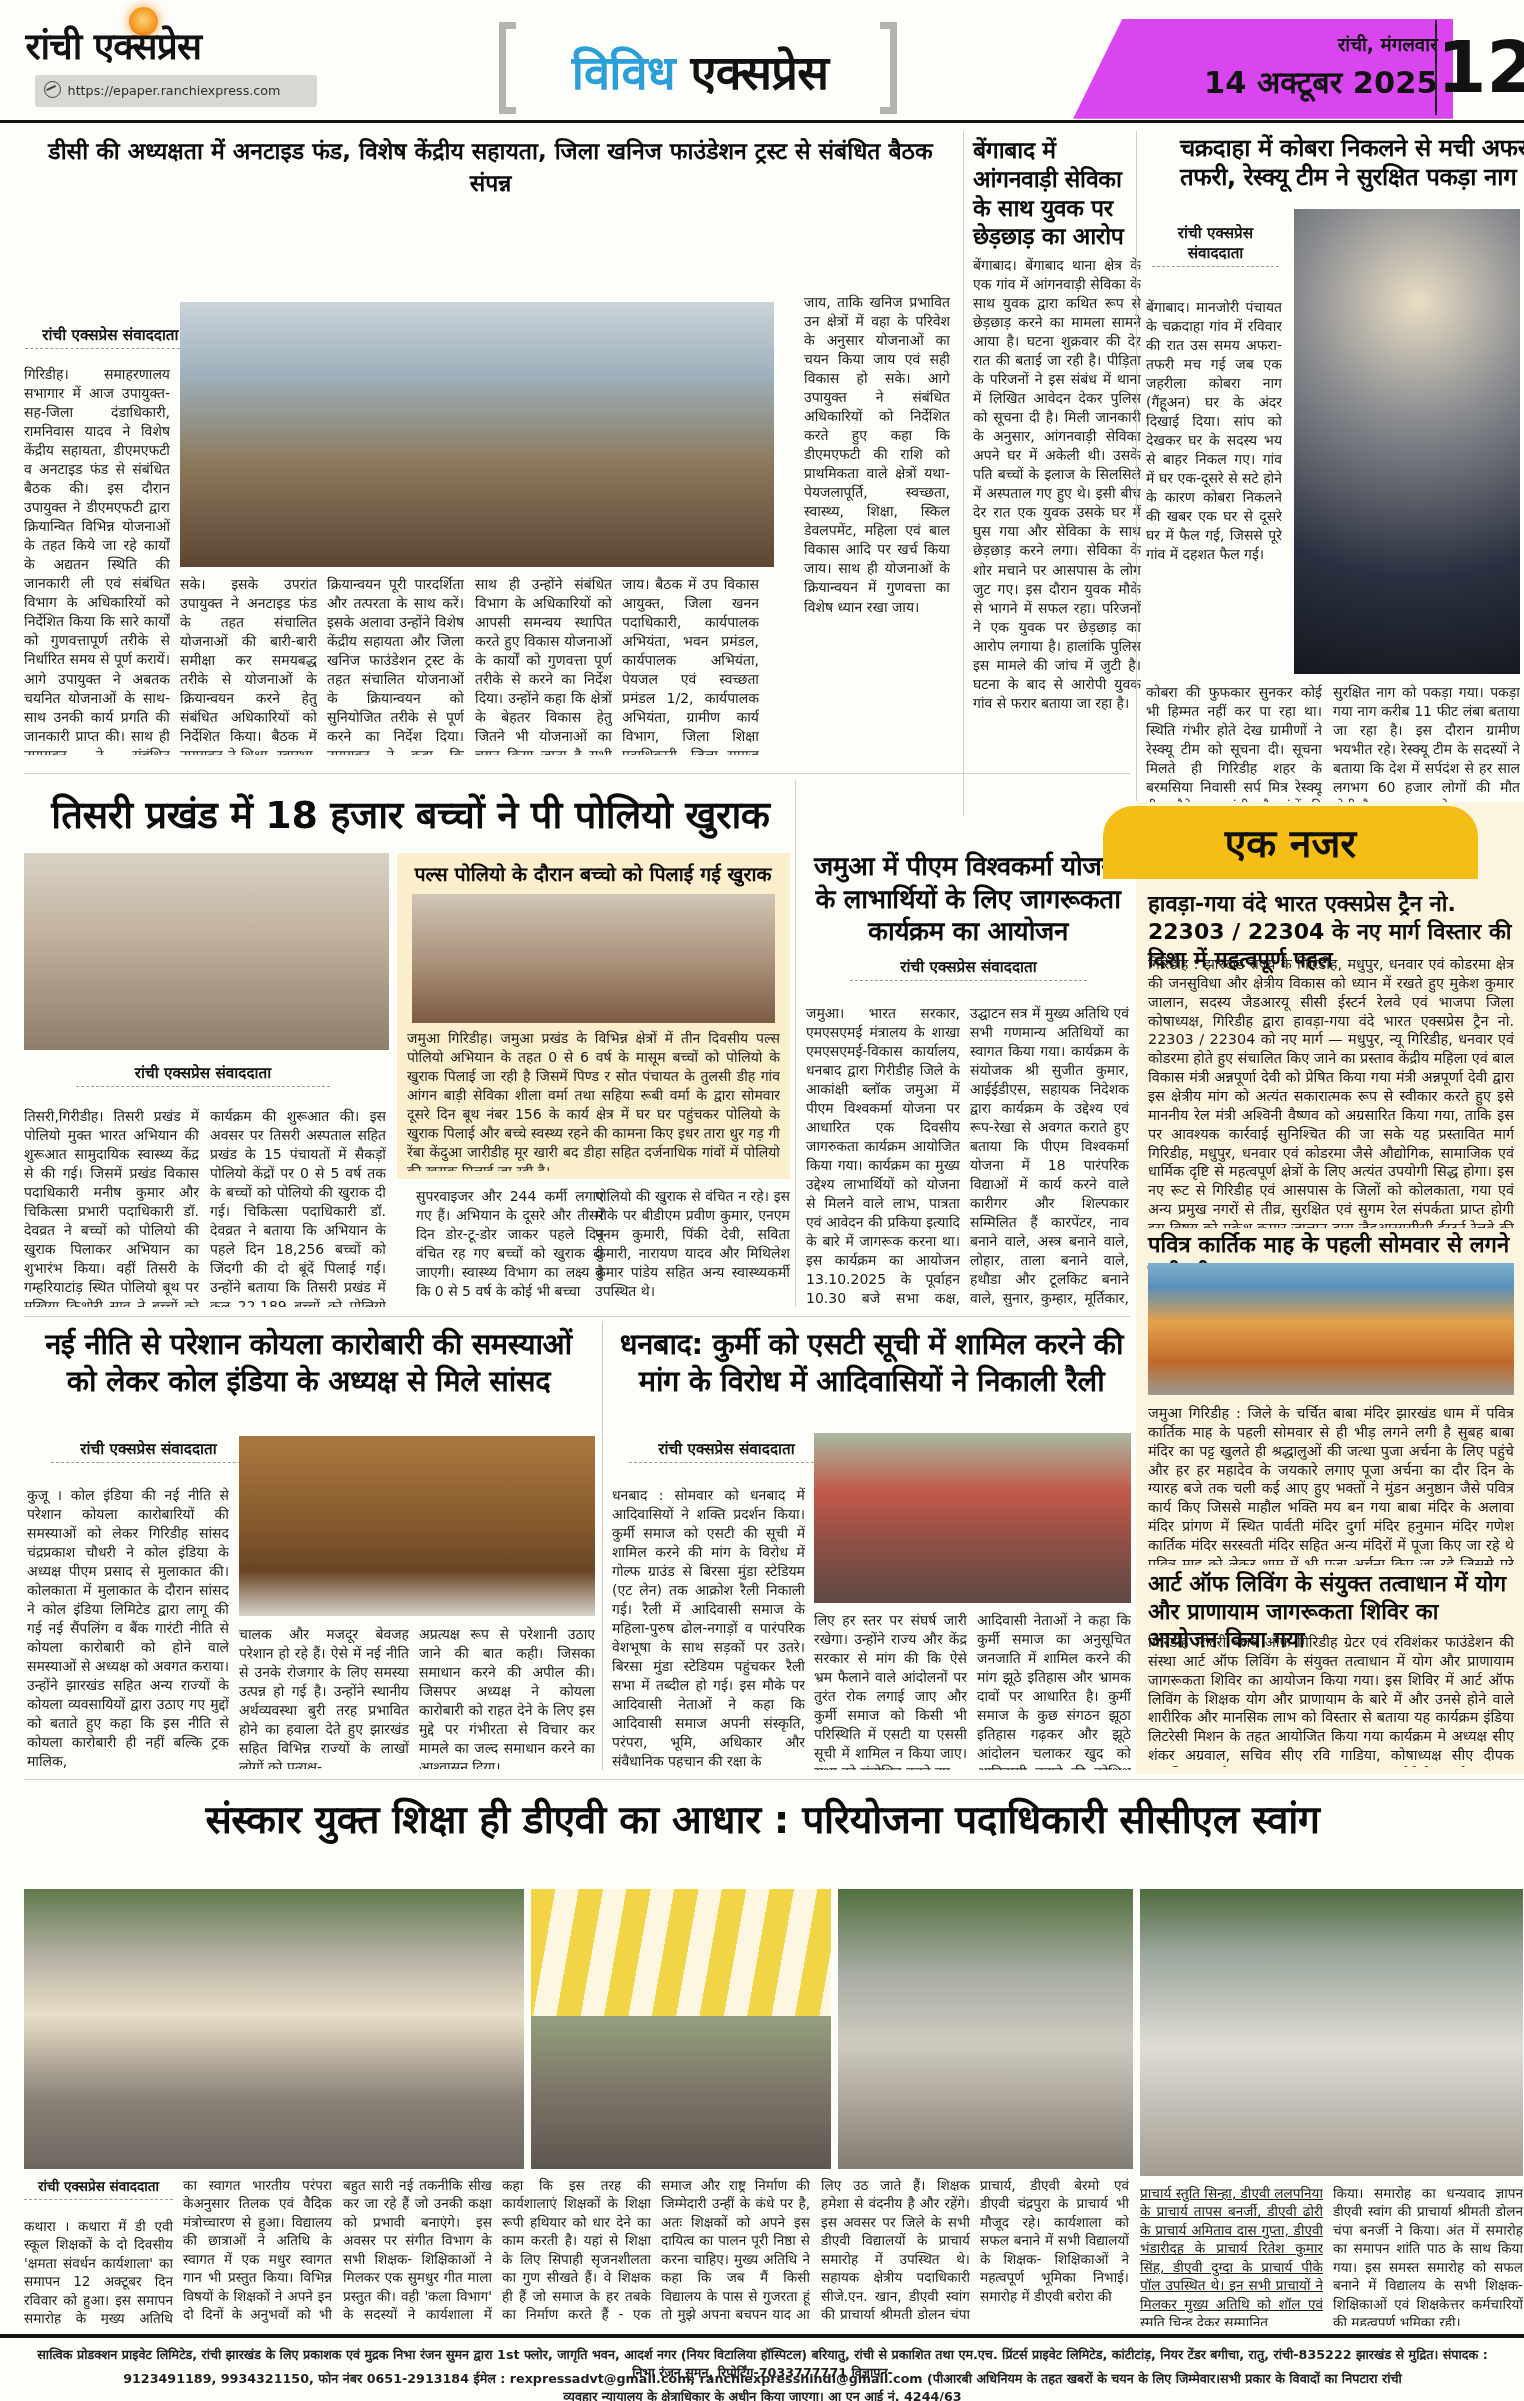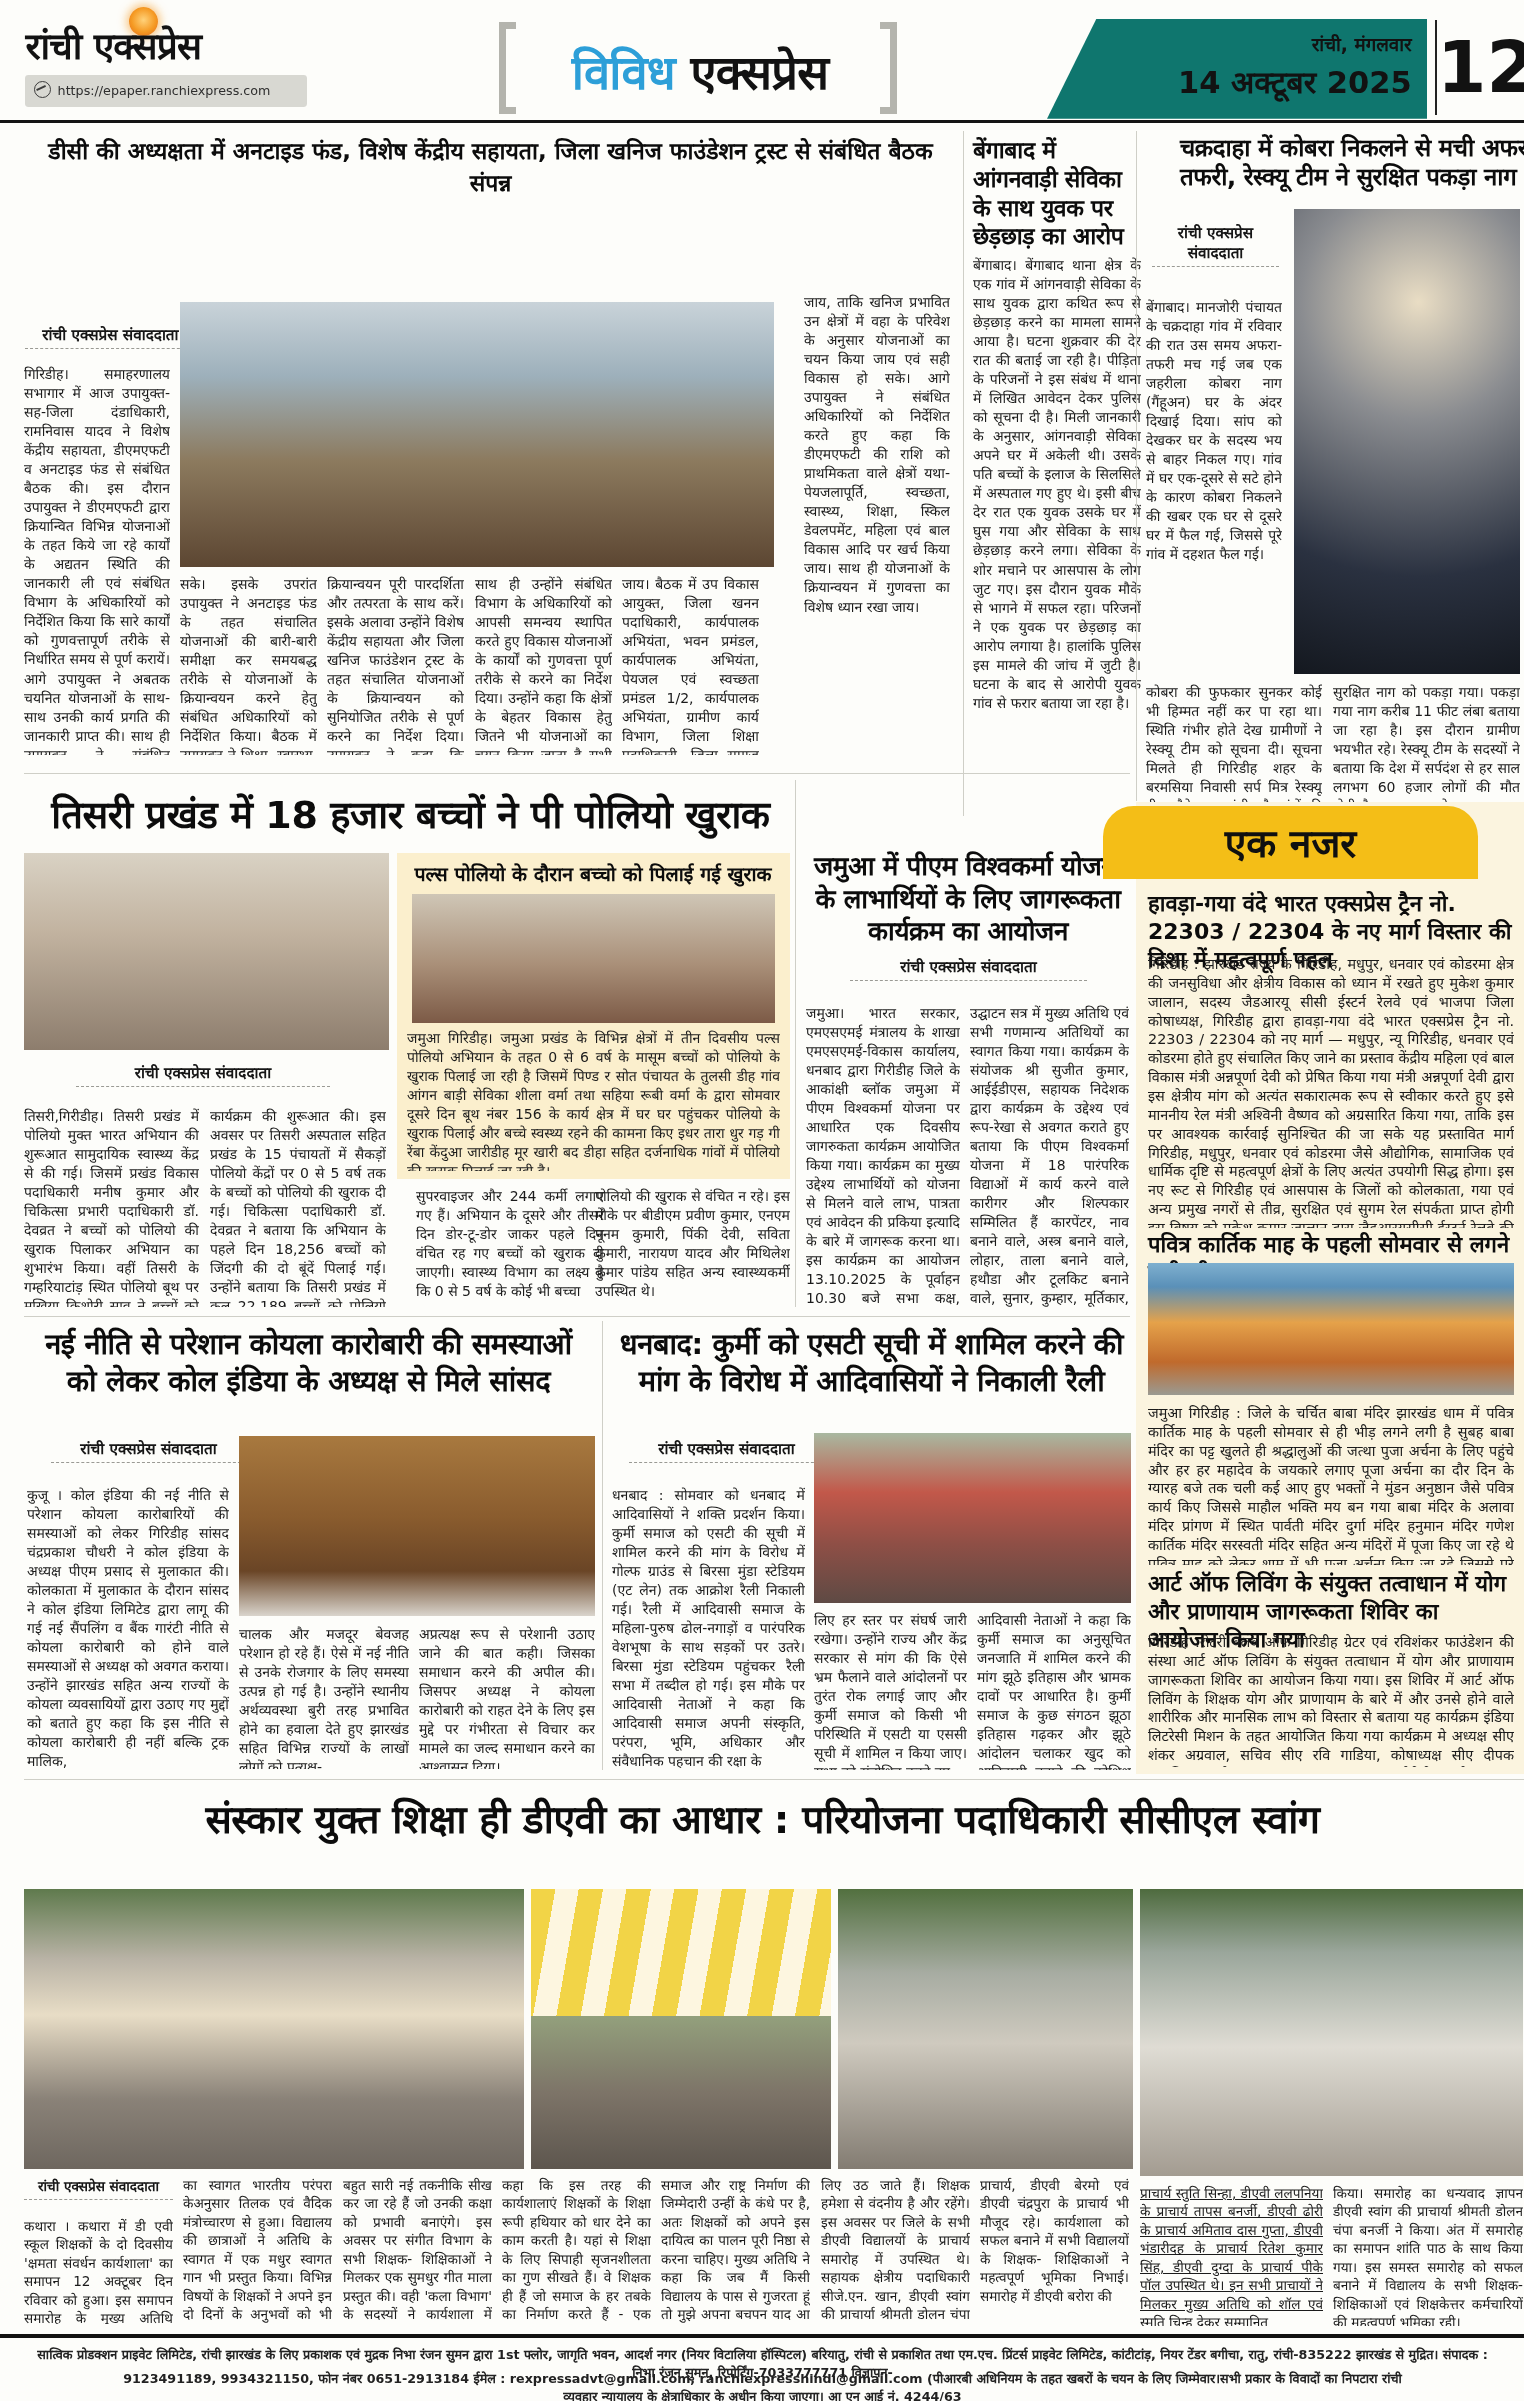--- a/index.html
+++ b/index.html
@@ -21,27 +21,27 @@
   .bracketL{border-left:7.6px solid #b4b4ad;border-top:7.6px solid #b4b4ad;border-bottom:7.6px solid #b4b4ad;}
   .bracketR{border-right:7.6px solid #b4b4ad;border-top:7.6px solid #b4b4ad;border-bottom:7.6px solid #b4b4ad;}
 </style>
 </head>
 <body>
 
 <div class="page">
 
   <div class="abs sun" style="left:129px;top:6.8px;"></div>
   <div class="abs" style="left:25.4px;top:18.7px;width:288px;font-size:37px;font-weight:800;letter-spacing:-0.8px;">रांची एक्सप्रेस</div>
-  <div class="abs" style="left:25px;top:75px;width:282px;height:32px;background:#d8d8d2;border-radius:3.4px;font-size:12.7px;line-height:32px;color:#2e2e2e;white-space:nowrap;overflow:hidden;"><span class="globe"></span><span>https://epaper.ranchiexpress.com</span></div>
+  <div class="abs" style="left:35px;top:75px;width:282px;height:32px;background:#d8d8d2;border-radius:3.4px;font-size:12.7px;line-height:32px;color:#2e2e2e;white-space:nowrap;overflow:hidden;"><span class="globe"></span><span>https://epaper.ranchiexpress.com</span></div>
 
   <div class="abs bracketL" style="left:499px;top:22px;width:17px;height:92px;"></div>
   <div class="abs bracketR" style="left:880px;top:22px;width:17px;height:92px;"></div>
   <div class="abs center" style="left:522px;top:39px;width:356px;font-size:47px;font-weight:800;letter-spacing:-0.8px;"><span class="blue">विविध</span> <span>एक्सप्रेस</span></div>
 
-  <div class="abs" style="left:1047px;top:18.7px;width:380px;height:100px;background:#0f766e;clip-path:polygon(13% 0,100% 0,100% 100%,0 100%);">
+  <div class="abs" style="left:1073px;top:18.7px;width:380px;height:100px;background:#d946ef;clip-path:polygon(13% 0,100% 0,100% 100%,0 100%);">
     <div class="abs" style="right:15.3px;top:12px;width:254px;text-align:right;font-size:18.7px;font-weight:700;">रांची, मंगलवार</div>
     <div class="abs" style="right:15.3px;top:41px;width:288px;text-align:right;font-size:30.5px;font-weight:800;">14 अक्टूबर 2025</div>
   </div>
   <div class="abs center" style="left:1435px;top:20.4px;width:73px;height:95px;border-left:2.5px solid #222;font-size:71px;font-weight:800;line-height:95px;">12</div>
   <div class="abs" style="left:0;top:120px;width:1525px;height:3.4px;background:#141414;"></div>
 
   <div class="abs kicker center" style="left:24px;top:134px;width:933px;font-size:23px;">डीसी की अध्यक्षता में अनटाइड फंड, विशेष केंद्रीय सहायता, जिला खनिज फाउंडेशन ट्रस्ट से संबंधित बैठक संपन्न</div>
   <div class="abs byline" style="left:25.4px;top:324px;width:170px;font-size:15.3px;">रांची एक्सप्रेस संवाददाता</div>
   <div class="abs photo" style="left:180px;top:302px;width:594px;height:265px;background:linear-gradient(180deg,#c9d3d9 0%,#9db0bb 28%,#8c7a5e 60%,#5c4632 100%);"></div>
   <div class="abs bodytext" style="left:24px;top:365px;width:146px;height:390px;font-size:14px;">गिरिडीह। समाहरणालय सभागार में आज उपायुक्त-सह-जिला दंडाधिकारी, रामनिवास यादव ने विशेष केंद्रीय सहायता, डीएमएफटी व अनटाइड फंड से संबंधित बैठक की। इस दौरान उपायुक्त ने डीएमएफटी द्वारा क्रियान्वित विभिन्न योजनाओं के तहत किये जा रहे कार्यों के अद्यतन स्थिति की जानकारी ली एवं संबंधित विभाग के अधिकारियों को निर्देशित किया कि सारे कार्यों को गुणवत्तापूर्ण तरीके से निर्धारित समय से पूर्ण करायें। आगे उपायुक्त ने अबतक चयनित योजनाओं के साथ-साथ उनकी कार्य प्रगति की जानकारी प्राप्त की। साथ ही उपायुक्त ने संबंधित अधिकारियों को निदेश दिया कि निमार्णाधीन कार्यों को अविलंब पूर्ण कराएं, ताकि सारे कार्यों का जिला स्तर से निरीक्षण किया जा</div>

